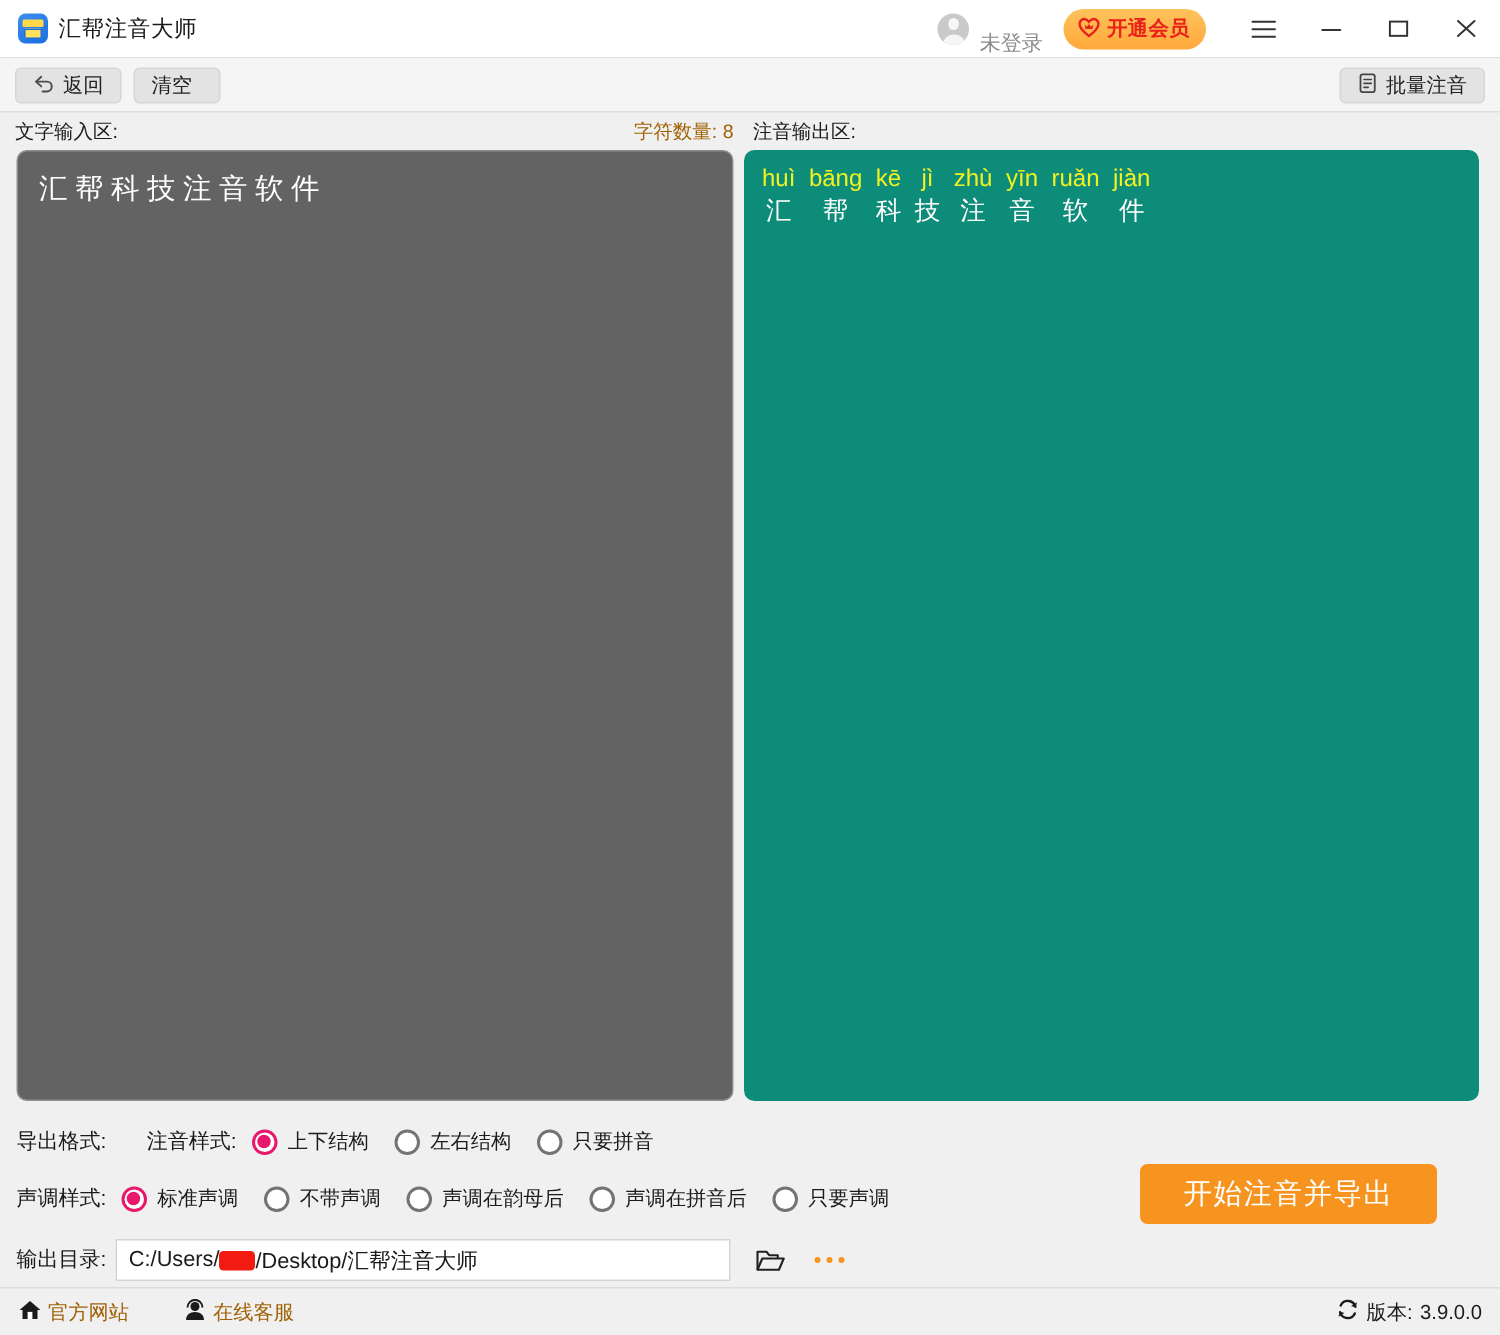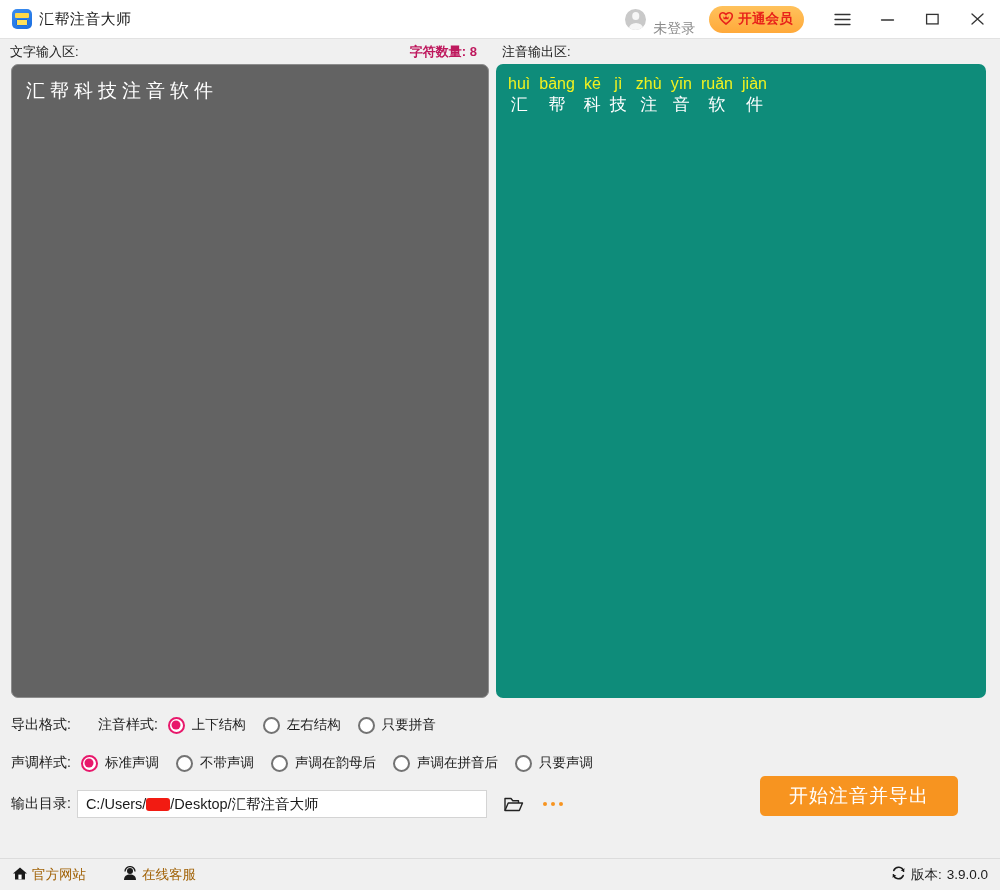--- a/index.html
+++ b/index.html
@@ -73,21 +73,21 @@
     background: #e3e3e3; border: 1px solid #d6d6d6; border-radius: 4px;
     font-size: 13.5px; color: #222; cursor: pointer; font-family: inherit;
   }
   .batch-btn { margin-left: auto; }
 
   
   .panel-heads { display: flex; flex: none; height: 22px; padding: 3px 0 0 0; }
   .panel-head-left { width: 487px; margin-left: 10px; display: flex; align-items: center; }
   .panel-head-right { margin-left: 5px; display: flex; align-items: center; }
   .panel-label { font-size: 13px; color: #1b1b1b; }
-  .char-count { margin-left: auto; font-size: 13px; color: #be185d; margin-right: 20px; font-weight: bold; }
+  .char-count { margin-left: auto; font-size: 13px; color: #a16207; margin-right: 8px; }
 
   
   .editors { display: flex; gap: 7px; padding: 3px 11px 0 11px; flex: none; }
   .input-area {
     width: 478px; height: 634px; background: #636363; border: 1px solid #8d8d8d;
     border-radius: 7px; padding: 12px 14px; color: #ffffff; font-size: 19px;
     letter-spacing: 5px; line-height: 1.5; overflow: hidden; cursor: text;
   }
   .output-area {
     width: 490px; height: 634px; background: #0e8c7a; border-radius: 7px;
@@ -196,20 +196,45 @@
         </svg>
       </button>
       <button class="win-btn">
         <svg width="15" height="14" viewBox="0 0 15 14">
           <path d="M2 2L13 12M13 2L2 12" stroke="#333" stroke-width="1.3" stroke-linecap="round"></path>
         </svg>
       </button>
     </div>
   </div>
 
+  <div class="toolbar">
+    <button class="tool-btn">
+      <span>
+        <svg width="15" height="13" viewBox="0 0 15 13">
+          <path d="M5.5 2.2 L2 5.4 L5.5 8.6" fill="none" stroke="#4b4b4b" stroke-width="1.3" stroke-linecap="round" stroke-linejoin="round"></path>
+          <path d="M2.4 5.4 H9.2 A3.3 3.3 0 0 1 9.2 12 H6.4" fill="none" stroke="#4b4b4b" stroke-width="1.3" stroke-linecap="round"></path>
+        </svg>
+      </span>
+      <span>返回</span>
+    </button>
+
+    <button class="tool-btn">
+      <span>清空</span>
+    </button>
+
+    <button class="tool-btn batch-btn">
+      <span>
+        <svg width="14" height="15" viewBox="0 0 14 15">
+          <rect x="2" y="1.6" width="9.5" height="11.8" rx="1.4" fill="none" stroke="#444" stroke-width="1.2"></rect>
+          <path d="M4.3 5H9.2M4.3 7.6H9.2M4.3 10.2H7.2" stroke="#444" stroke-width="1.1" stroke-linecap="round"></path>
+        </svg>
+      </span>
+      <span>批量注音</span>
+    </button>
+  </div>
 
   <div class="panel-heads">
     <div class="panel-head-left">
       <span class="panel-label">文字输入区:</span>
       <span class="char-count">
         <span>字符数量:</span>
         <span>8</span>
       </span>
     </div>
     <div class="panel-head-right">

